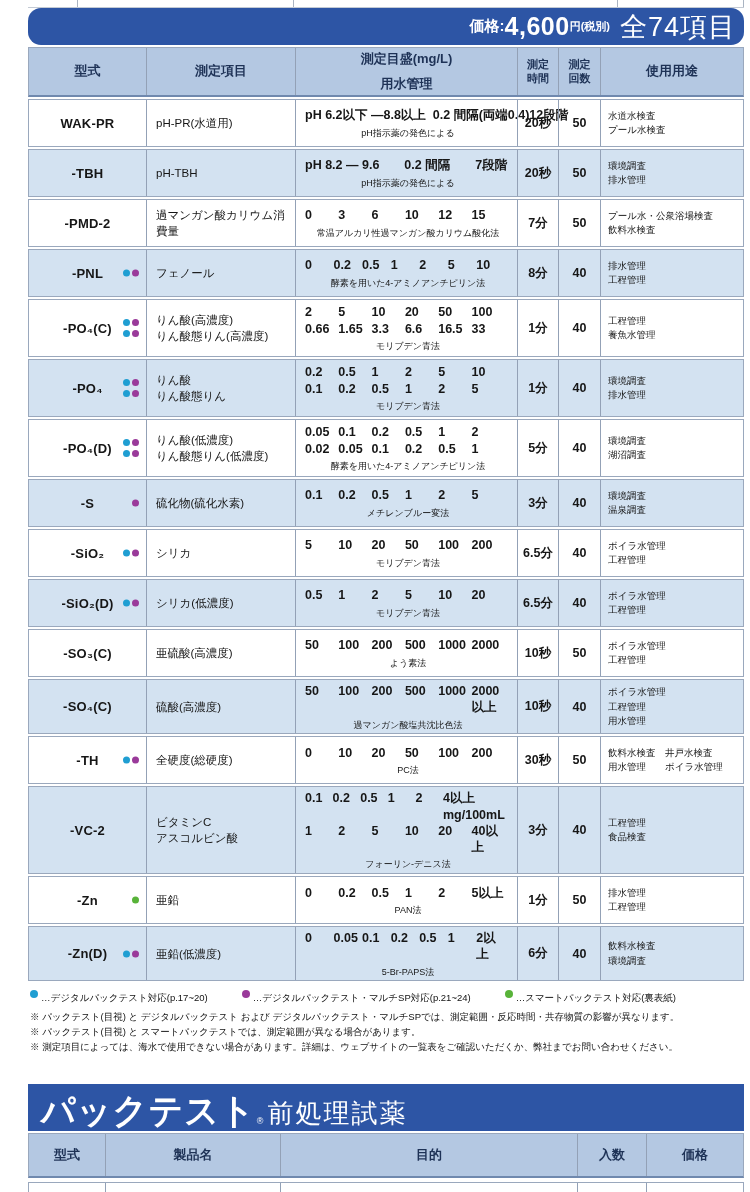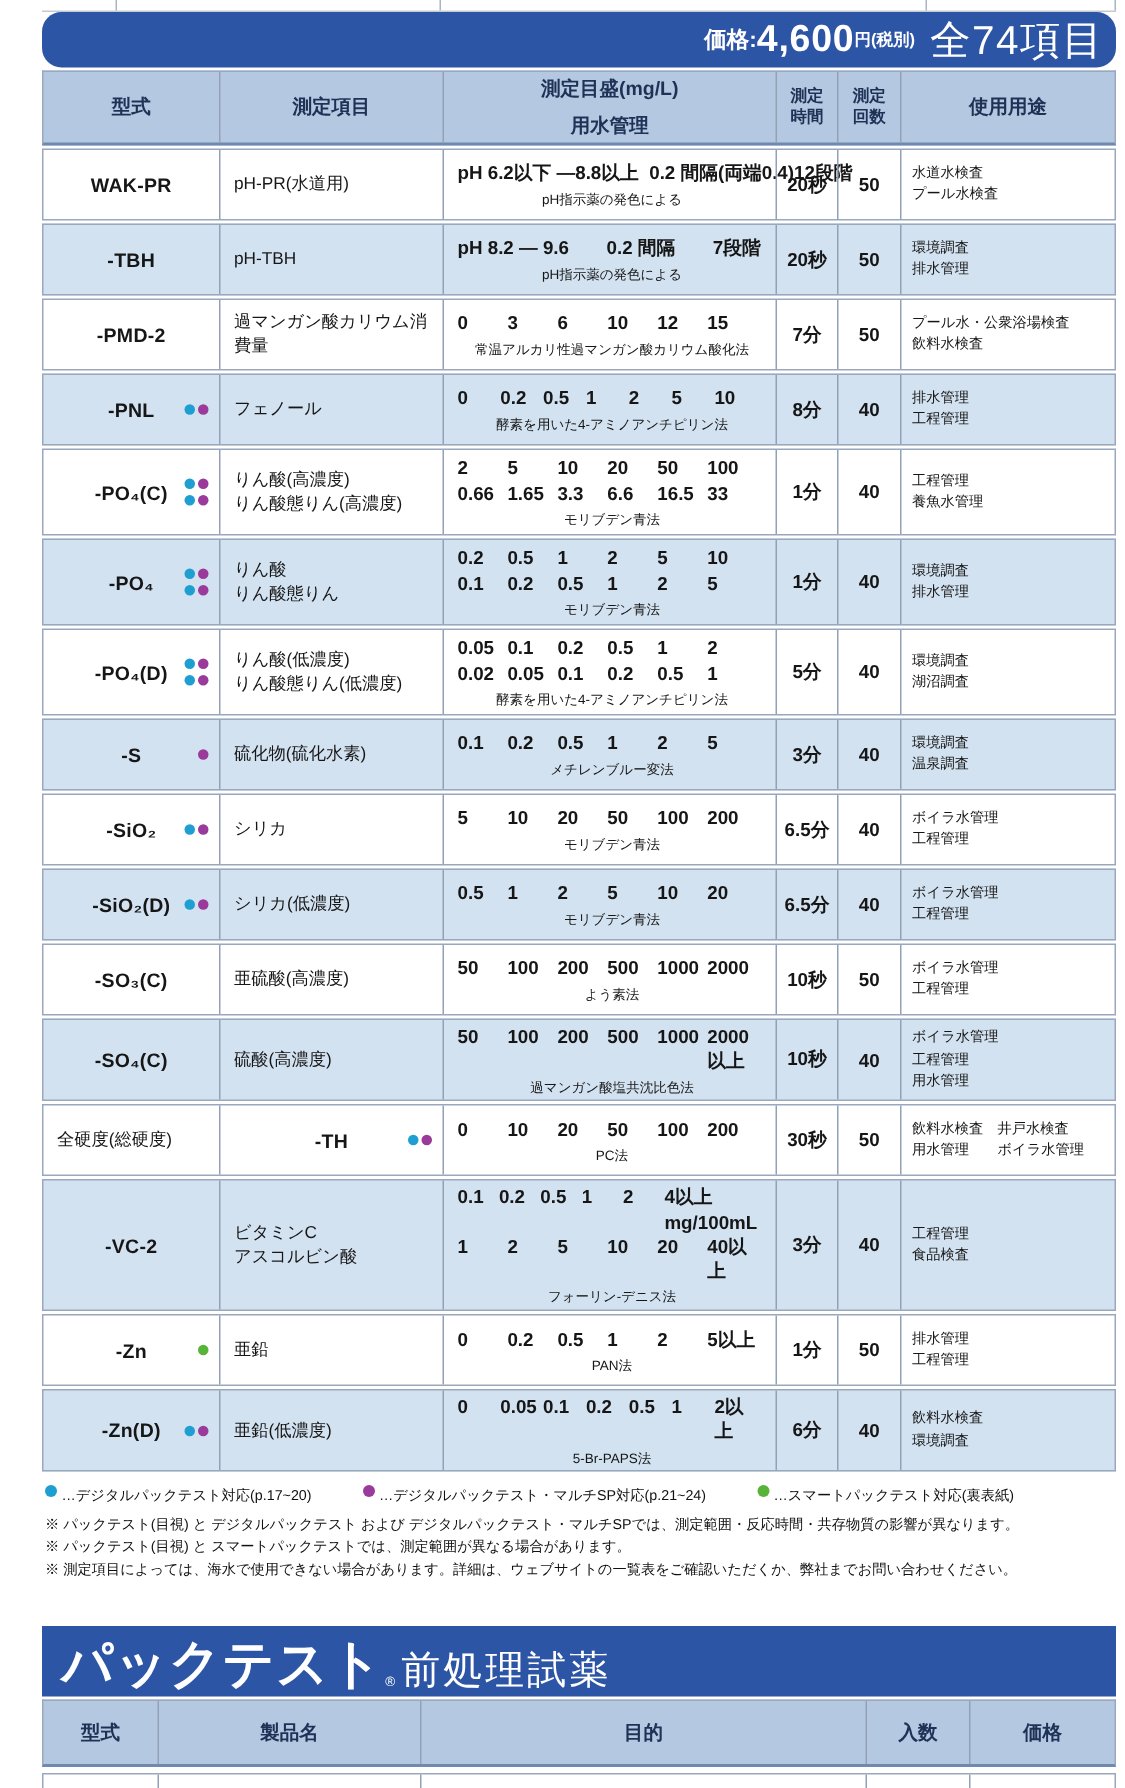--- a/index.html
+++ b/index.html
@@ -441,31 +441,31 @@
               <div class="sv">1000</div>
               <div class="sv">2000以上</div>
             </div>
             <div class="method">過マンガン酸塩共沈比色法</div>
           </div>
           <div class="cell time-cell">10秒</div>
           <div class="cell count-cell">40</div>
           <div class="cell usage-cell"><div class="usage-line">ボイラ水管理</div><div class="usage-line">工程管理</div><div class="usage-line">用水管理</div></div>
         </div>
         <div class="trow">
+          <div class="cell model-cell">
+            <div class="model-text">-TH</div>
+            <div class="dots">
+              <div class="dot-line">
+                <div class="dot" style="background: rgb(31, 158, 210);"></div>
+                <div class="dot" style="background: rgb(154, 58, 154);"></div>
+              </div>
+            </div>
+          </div>
           <div class="cell item-cell">
             <div class="item-line">全硬度(総硬度)</div>
-          </div>
-          <div class="cell model-cell">
-            <div class="model-text">-TH</div>
-            <div class="dots">
-              <div class="dot-line">
-                <div class="dot" style="background: rgb(31, 158, 210);"></div>
-                <div class="dot" style="background: rgb(154, 58, 154);"></div>
-              </div>
-            </div>
           </div>
           <div class="cell scale-cell">
             <div class="scale-grid">
               <div class="sv">0</div>
               <div class="sv">10</div>
               <div class="sv">20</div>
               <div class="sv">50</div>
               <div class="sv">100</div>
               <div class="sv">200</div>
             </div>

